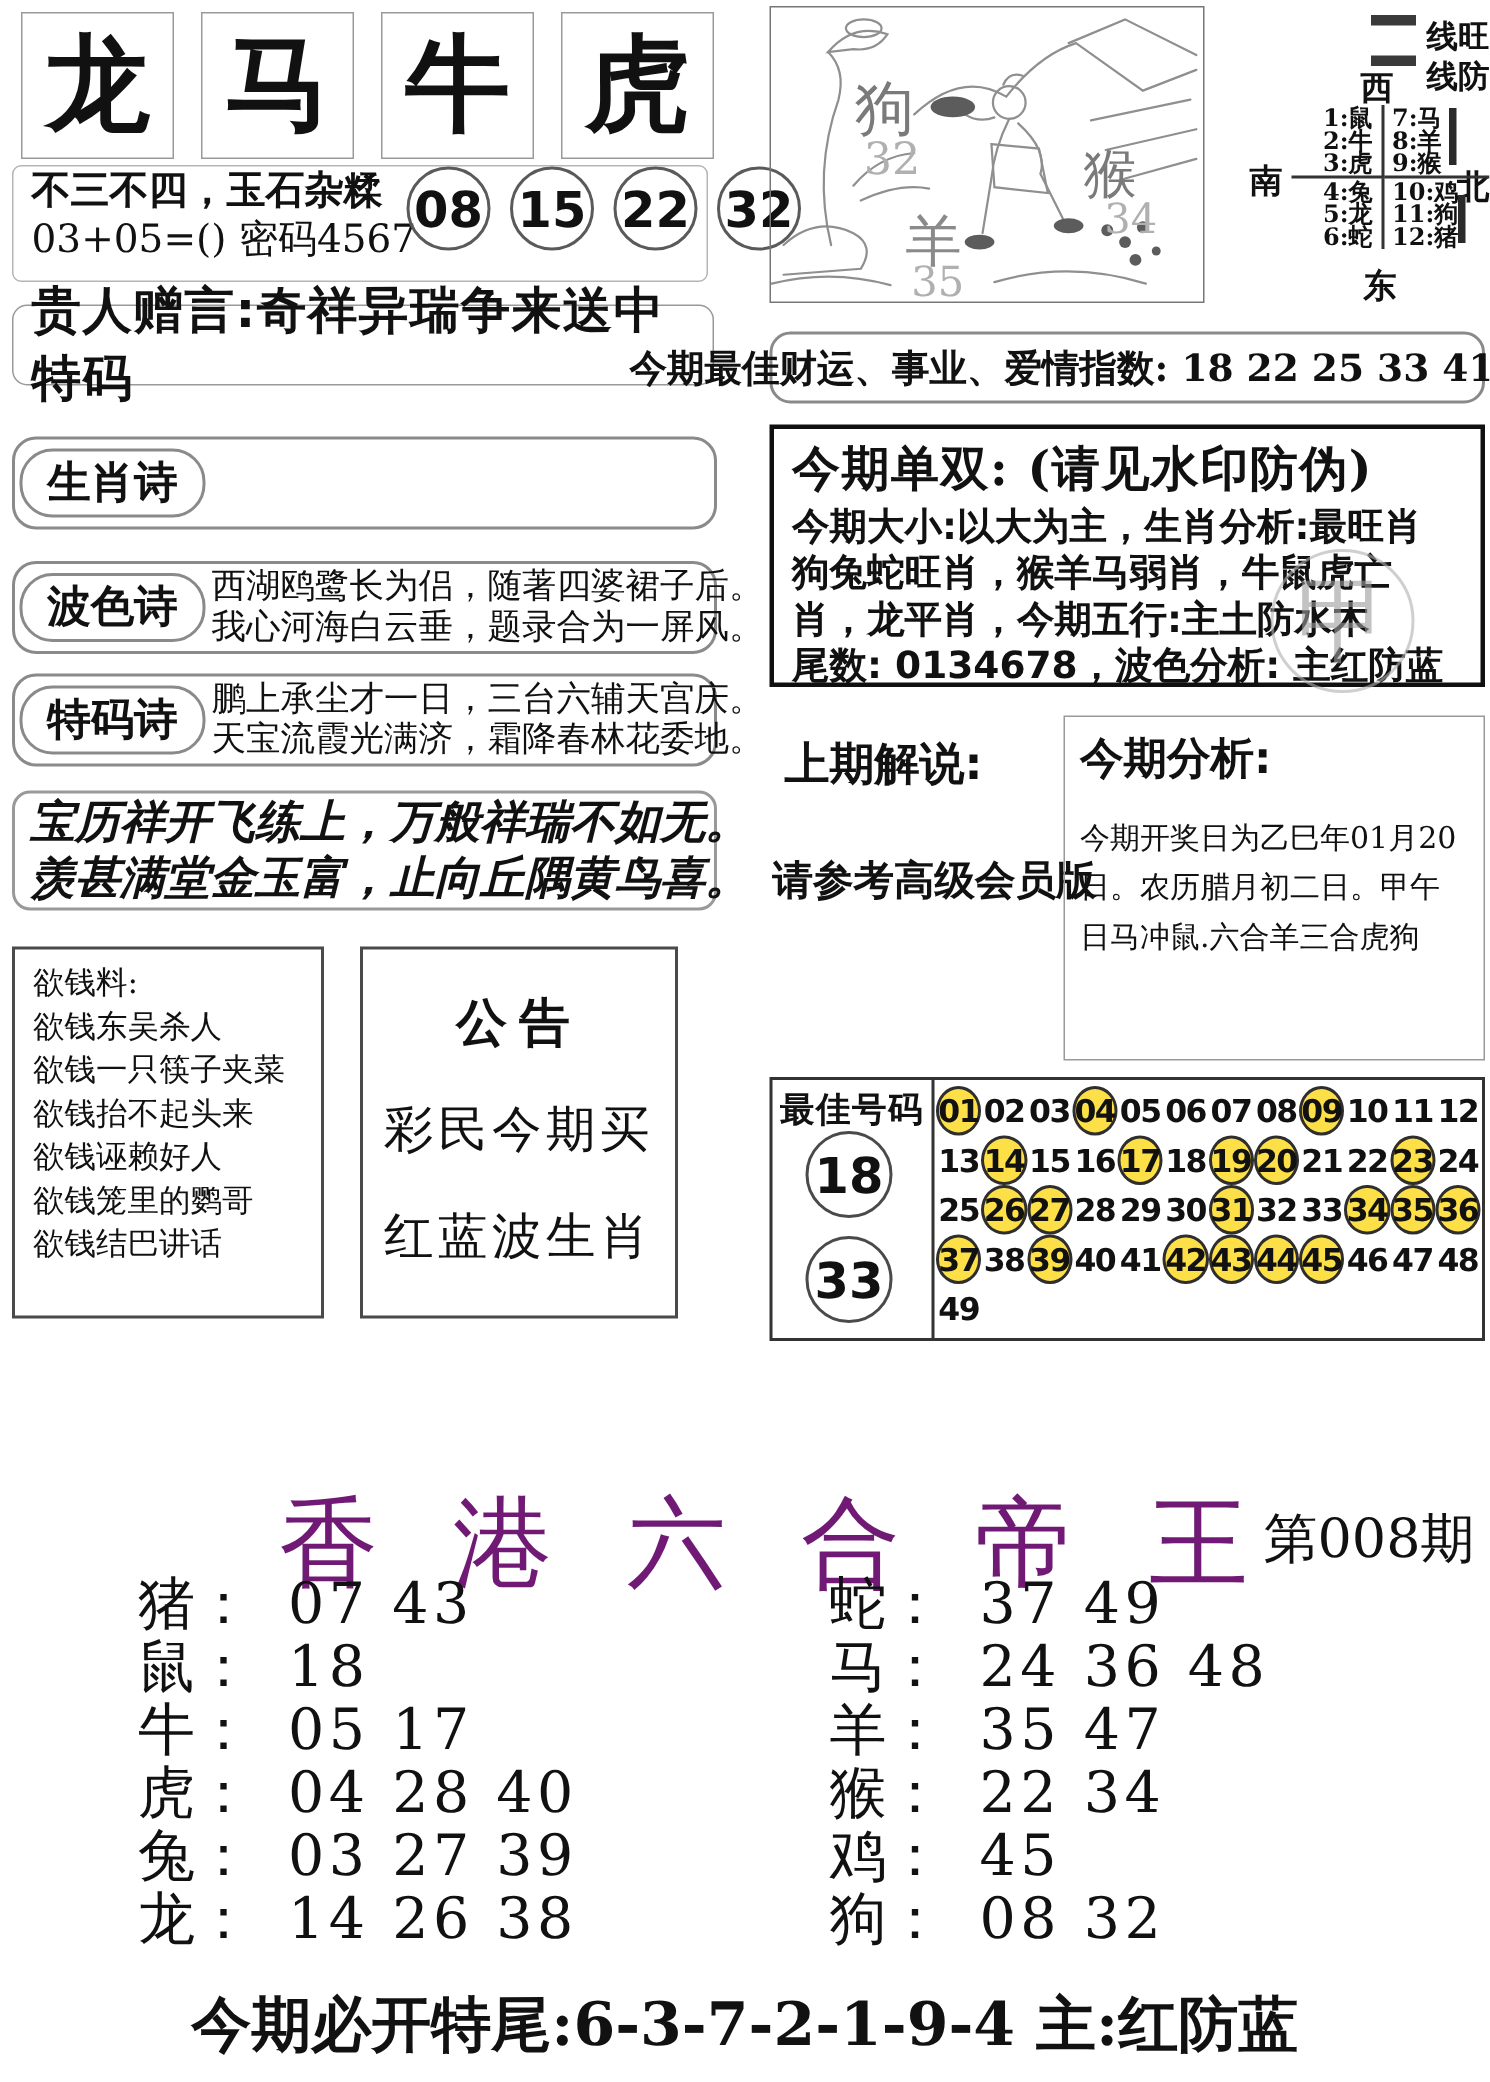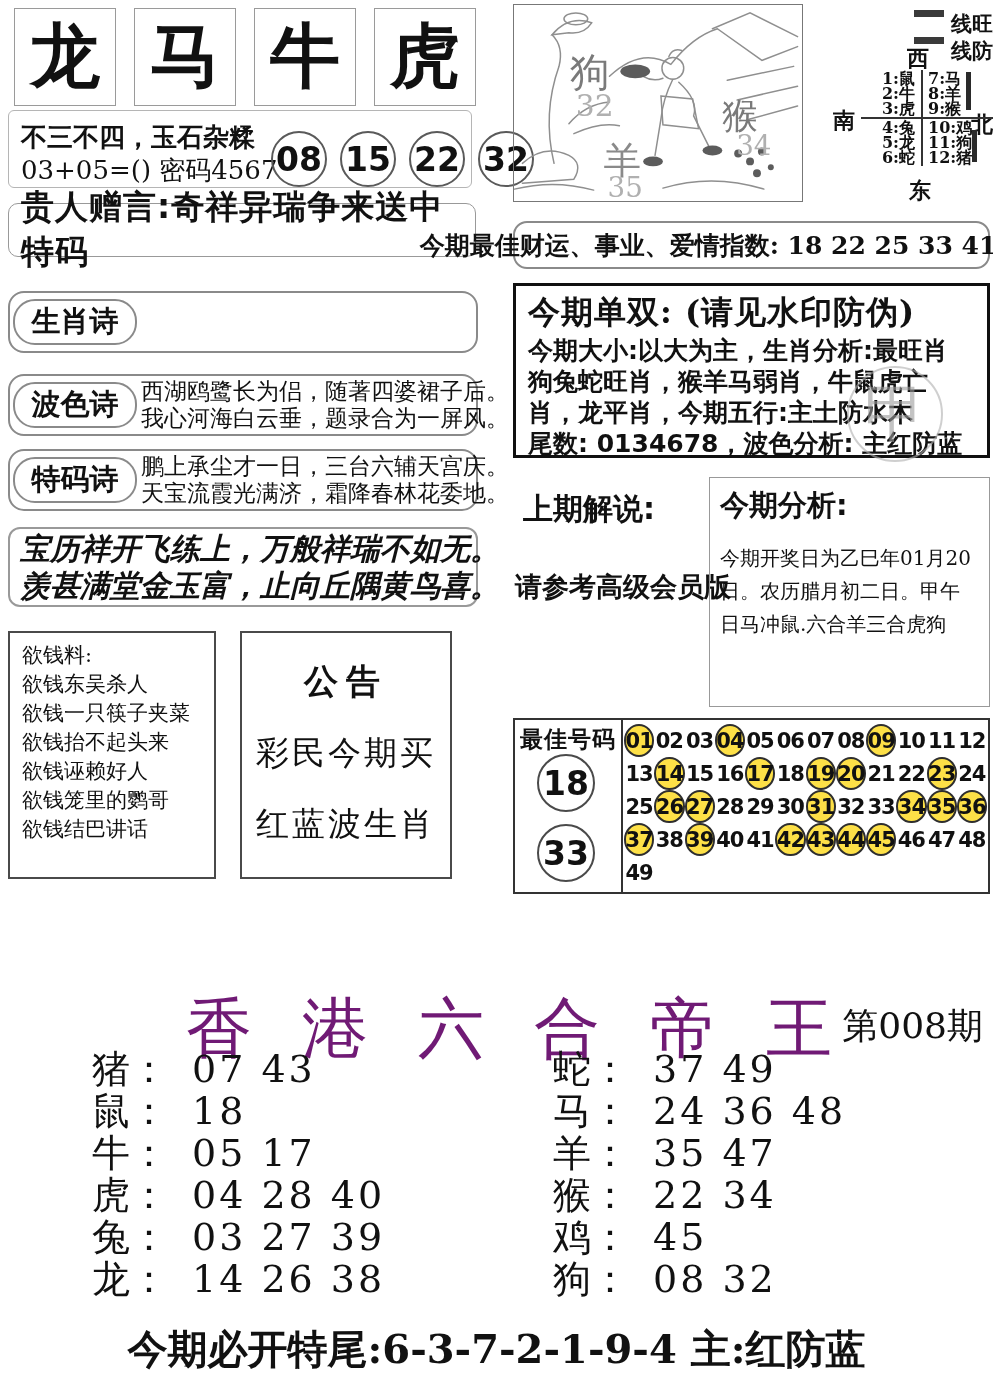--- a/index.html
+++ b/index.html
@@ -6,21 +6,21 @@
   #page{position:relative;width:993px;height:1388px;background:#fff;color:#111;
         font-family:"DejaVu Serif",serif;overflow:hidden;}
 
   
   .mast-row{position:absolute;left:14px;top:8px;display:flex;gap:18px;}
   .mast-box{width:100px;height:96px;border:1px solid #9a9a9a;display:flex;align-items:center;
             justify-content:center;font-size:70px;font-weight:bold;}
 
   
   .codebox{position:absolute;left:8px;top:110px;width:464px;height:78px;border:1px solid #b5b5b5;
-           border-radius:6px;display:flex;align-items:flex-end;padding:0 4px;box-sizing:border-box;}
+           border-radius:6px;display:flex;align-items:flex-start;padding:0 4px;box-sizing:border-box;}
   .code-lines{width:248px;padding-left:8px;}
   .code-line1{font-size:26px;font-weight:bold;line-height:32px;white-space:nowrap;}
   .code-line2{font-size:26px;line-height:34px;white-space:nowrap;}
   .balls{display:flex;gap:13px;margin-left:2px;}
   .ball{width:52px;height:52px;border:2px solid #5a5a5a;border-radius:50%;display:flex;align-items:center;
         justify-content:center;font-size:33px;font-weight:bold;font-family:"DejaVu Sans",sans-serif;}
 
   
   .benefactor{position:absolute;left:8px;top:203px;width:468px;height:54px;border:1px solid #999;
               border-radius:10px;display:flex;align-items:center;padding-left:12px;font-size:33px;

